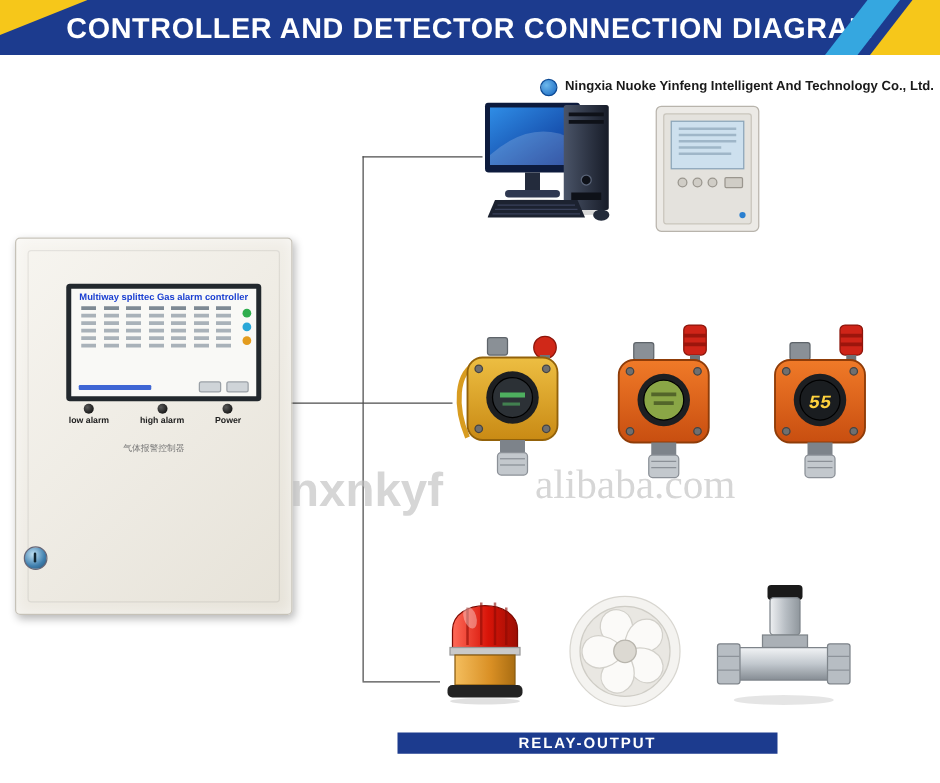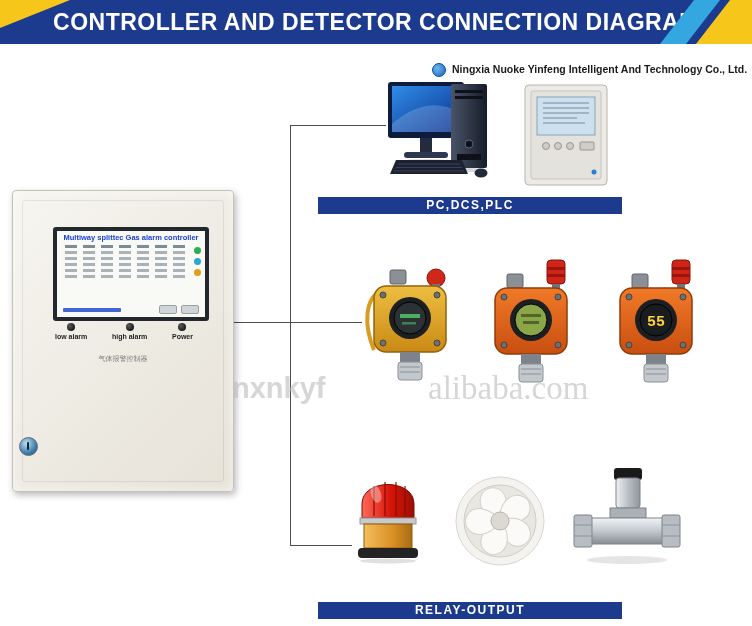--- a/index.html
+++ b/index.html
@@ -20,21 +20,21 @@
 
   
   .company{position:absolute;left:432px;top:50px;display:flex;align-items:flex-start;gap:6px;margin-top:13px;}
   .company-icon{width:12px;height:12px;border-radius:50%;
     background:radial-gradient(circle at 35% 35%,#6db8ec,#1565c0);flex:none;border:1px solid #0d4a94;}
   .company-name{font-size:10.5px;font-weight:bold;color:#1a1a1a;white-space:nowrap;}
 
   
   .bar{position:absolute;left:318px;width:304px;height:17px;background:#1c3b8e;color:#fff;
     font-size:12px;font-weight:bold;text-align:center;line-height:17px;letter-spacing:1.5px;z-index:2;}
-  .bar-pc{top:197px;} .bar-det{top:389px;} .bar-relay{top:602px;}
+  .bar-pc{top:197px;} .bar-det{top:389px;} .bar-relay{top:586px;}
 
   
   .wire{position:absolute;background:#4d4d4d;z-index:1;}
   .wire-v{left:290px;top:125px;width:1px;height:420px;}
   .wire-top{left:290px;top:125px;width:96px;height:1px;}
   .wire-mid{left:232px;top:322px;width:130px;height:1px;}
   .wire-bot{left:290px;top:545px;width:62px;height:1px;}
 
   
   .controller{position:absolute;left:12px;top:190px;width:220px;height:300px;
@@ -63,26 +63,26 @@
   .ind-label{font-size:7px;font-weight:bold;color:#222;white-space:nowrap;}
   .ctrl-nameplate{position:absolute;left:0;top:163px;width:100%;text-align:center;font-size:7px;color:#777;}
   .ctrl-lock{position:absolute;left:6px;top:246px;width:17px;height:17px;border-radius:50%;
     background:radial-gradient(circle at 38% 32%,#bfe0f2,#3f7fae 60%,#234e6e);border:1px solid #667;}
   .ctrl-lock::after{content:"";position:absolute;left:7px;top:4px;width:2px;height:8px;background:#10242f;border-radius:1px;}
 
   
   .dev{position:absolute;z-index:2;}
   .monitor{left:386px;top:82px;} .tower{left:449px;top:84px;} .keyboard{left:390px;top:158px;}
   .mouse{left:474px;top:164px;} .wallpanel{left:524px;top:84px;}
-  .det1{left:360px;top:256px;} .det2{left:478px;top:258px;} .det3{left:600px;top:258px;}
+  .det1{left:360px;top:256px;} .det2{left:478px;top:258px;} .det3{left:600px;top:258px;font-style:italic;}
   .beacon{left:352px;top:466px;} .fan{left:452px;top:476px;} .valve{left:572px;top:468px;}
 
   
   .wm{position:absolute;z-index:6;color:#bdbdbd;opacity:.62;font-weight:bold;white-space:nowrap;pointer-events:none;}
-  .wm-brand{left:232px;top:372px;font-size:29px;}
+  .wm-brand{left:232px;top:372px;font-size:38px;}
   .wm-site{left:428px;top:370px;font-size:33px;font-weight:normal;font-family:Liberation Serif, serif;}
 </style>
 </head>
 <body>
 
 <div class="canvas">
 
   <svg width="0" height="0" style="position:absolute" aria-hidden="true">
     <defs>
       <linearGradient id="scrA" x1="0" y1="0" x2="1" y2="1">
@@ -231,21 +231,20 @@
       <rect x="19" y="28" width="46" height="2" fill="#9fb6c8"></rect>
       <rect x="19" y="33" width="34" height="2" fill="#9fb6c8"></rect>
       <rect x="19" y="38" width="42" height="2" fill="#9fb6c8"></rect>
       <circle cx="22" cy="62" r="3.5" fill="#d0cdc6" stroke="#9a968e"></circle>
       <circle cx="34" cy="62" r="3.5" fill="#d0cdc6" stroke="#9a968e"></circle>
       <circle cx="46" cy="62" r="3.5" fill="#d0cdc6" stroke="#9a968e"></circle>
       <rect x="56" y="58" width="14" height="8" rx="1" fill="#d0cdc6" stroke="#9a968e"></rect>
       <circle cx="70" cy="88" r="2.5" fill="#2a7fd0"></circle>
     </svg>
   </div>
-  <div class="bar bar-pc">PC,DCS,PLC</div>
 
   <div class="dev det1">
     <svg width="100" height="132" viewBox="0 0 100 132">
       <path d="M22,34 C4,42 4,70 14,94" stroke="#d89c20" stroke-width="4" fill="none"></path>
       <rect x="30" y="14" width="16" height="14" rx="2" fill="#8a9096" stroke="#5e646a"></rect>
       <circle cx="76" cy="22" r="9" fill="#d02818" stroke="#8c150a"></circle>
       <rect x="72" y="28" width="8" height="6" fill="#6f7479"></rect>
       <rect x="14" y="30" width="72" height="66" rx="12" fill="url(#bodyY)" stroke="#93620a" stroke-width="1.5"></rect>
       <circle cx="23" cy="39" r="3" fill="#6f6f6f" stroke="#444"></circle>
       <circle cx="77" cy="39" r="3" fill="#6f6f6f" stroke="#444"></circle>

